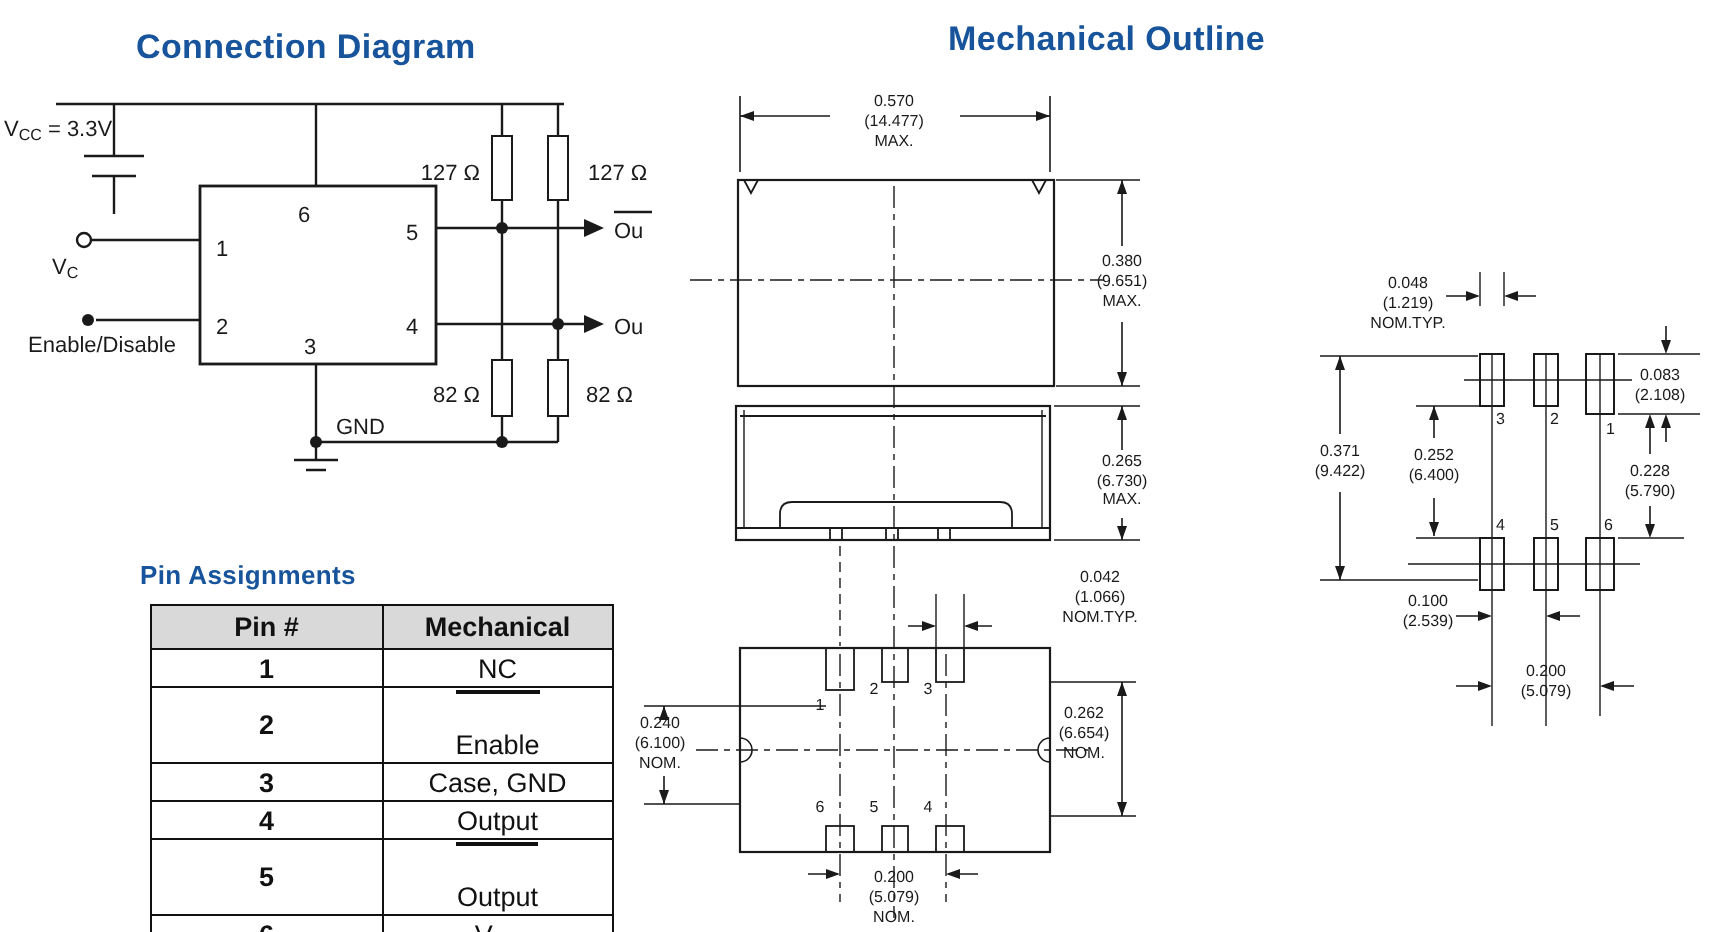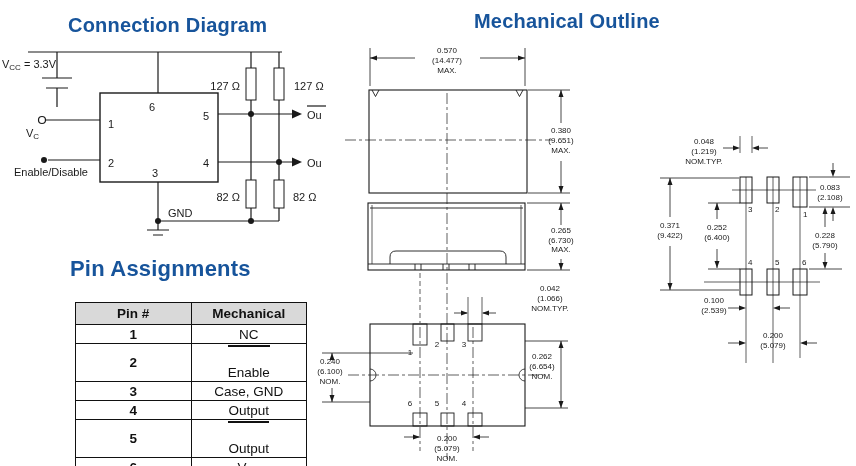--- a/index.html
+++ b/index.html
@@ -1,19 +1,19 @@
 <!DOCTYPE html>
 <html><head>
 <meta charset="utf-8">
 <style>
   html,body{margin:0;padding:0;background:#fff;}
   #page{position:relative;width:856px;height:466px;background:#fff;overflow:hidden;
         font-family:"Liberation Sans",sans-serif;color:#111;}
   .abs{position:absolute;}
-  .title{color:#17549b;font-weight:bold;font-size:20px;letter-spacing:0.2px;}
+  .title{color:#17549b;font-weight:bold;font-size:17px;letter-spacing:0.2px;}
   svg{position:absolute;overflow:visible;}
   svg text{font-family:"Liberation Sans",sans-serif;fill:#1a1a1a;}
   .t8{font-size:8px;}
   .t11{font-size:11px;}
   .sub{font-size:8px;}
   .am{text-anchor:middle;}
   .ae{text-anchor:end;}
   .w{stroke:#1a1a1a;stroke-width:1.2;fill:none;}
   .w2{stroke:#1a1a1a;stroke-width:1.4;fill:none;}
   .thin{stroke:#1a1a1a;stroke-width:0.9;fill:none;}
@@ -33,21 +33,21 @@
   .ovl{display:inline-block;border-top:2px solid #111;padding-top:19px;line-height:1.05;}
   .vsub{font-size:9.5px;position:relative;top:2px;}
 </style>
 </head>
 <body>
 
 <div id="page">
 
   <div class="abs title" style="left:68px;top:14px;">Connection Diagram</div>
   <div class="abs title" style="left:449px;top:10px;margin-left:25px;">Mechanical Outline</div>
-  <div class="abs title" style="left:70px;top:256px;font-size:22px;text-align:right;">Pin Assignments</div>
+  <div class="abs title" style="left:70px;top:280px;font-size:13px;text-align:right;">Pin Assignments</div>
 
   <svg style="left:0;top:40px;" width="340" height="212" viewBox="0 0 340 212">
     <g class="w">
       <path d="M28,12 H282"></path>
       <path d="M57,12 V38 M42,38 H72 M46,48 H68 M57,48 V67"></path>
       <path d="M158,12 V53"></path>
       <path d="M46,80 H100"></path>
       <path d="M48,120 H100"></path>
       <path d="M158,142 V181"></path>
       <path d="M218,74 H293"></path>

